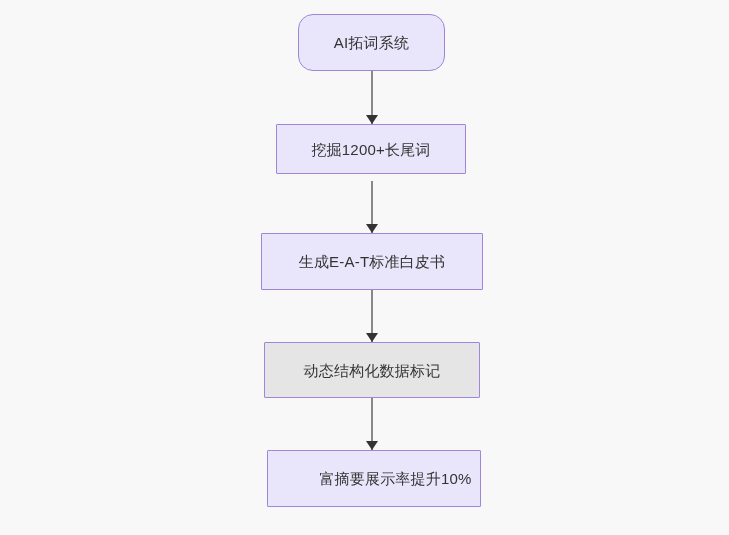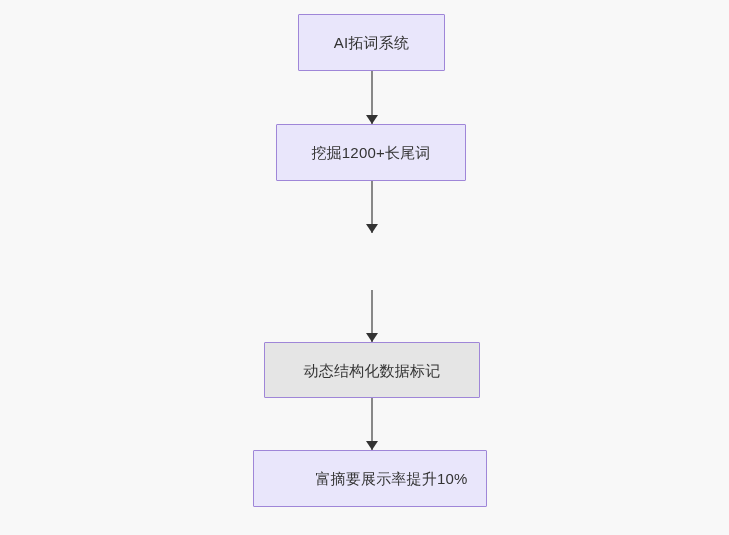--- a/index.html
+++ b/index.html
@@ -74,26 +74,29 @@
   </div>
   <div class="edge" id="edge-2" style="left: 371px; top: 290px; height: 52px;">
     <div class="edge-line" style="height: 52px; background: rgb(136, 136, 136);"></div>
     <div class="edge-head" style="top: 43px; border-top-color: rgb(51, 51, 51);"></div>
   </div>
   <div class="edge" id="edge-3" style="left: 371px; top: 398px; height: 52px;">
     <div class="edge-line" style="height: 52px; background: rgb(136, 136, 136);"></div>
     <div class="edge-head" style="top: 43px; border-top-color: rgb(51, 51, 51);"></div>
   </div>
 
-  <div class="node-box" id="node-0" style="left: 298px; top: 14px; width: 147px; height: 57px; background: rgb(233, 230, 251); border-color: rgb(159, 134, 216);">
+  <div class="node-box" id="node-0" style="left: 298px; top: 14px; width: 147px; height: 57px; background: rgb(233, 230, 251); border-color: rgb(159, 134, 216); border-radius: 15px;">
     <span class="node-label" style="color: rgb(51, 51, 51);">AI拓词系统</span>
   </div>
-  <div class="node-box" id="node-1" style="left: 276px; top: 124px; width: 190px; height: 57px; background: rgb(233, 230, 251); border-color: rgb(159, 134, 216);">
+  <div class="node-box" id="node-1" style="left: 276px; top: 124px; width: 190px; height: 50px; background: rgb(233, 230, 251); border-color: rgb(159, 134, 216);">
     <span class="node-label" style="color: rgb(51, 51, 51);">挖掘1200+长尾词</span>
+  </div>
+  <div class="node-box" id="node-2" style="left: 261px; top: 233px; width: 222px; height: 57px; background: rgb(233, 230, 251); border-color: rgb(159, 134, 216);">
+    <span class="node-label" style="color: rgb(51, 51, 51);">生成E-A-T标准白皮书</span>
   </div>
   <div class="node-box" id="node-3" style="left: 264px; top: 342px; width: 216px; height: 56px; background: #e5e5e5; border-color: rgb(159, 134, 216);">
     <span class="node-label" style="color: rgb(51, 51, 51);">动态结构化数据标记</span>
   </div>
-  <div class="node-box" id="node-4" style="left: 253px; top: 450px; width: 234px; height: 57px; background: rgb(233, 230, 251); border-color: rgb(159, 134, 216); padding-left: 43px;">
+  <div class="node-box" id="node-4" style="left: 267px; top: 450px; width: 214px; height: 57px; background: rgb(233, 230, 251); border-color: rgb(159, 134, 216); padding-left: 43px;">
     <span class="node-label" style="color: rgb(51, 51, 51);">富摘要展示率提升10%</span>
   </div>
 
 </div>
 
 </body></html>

